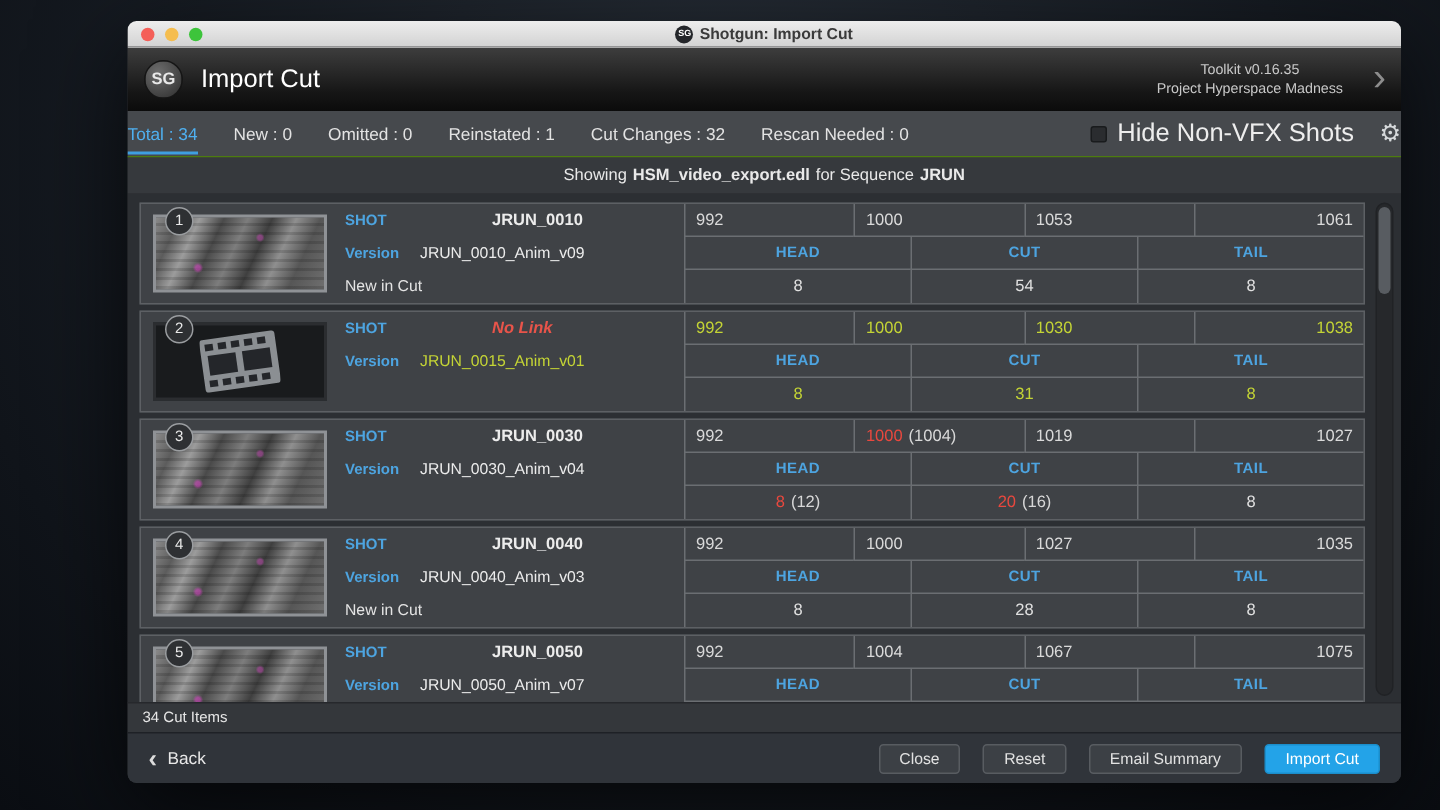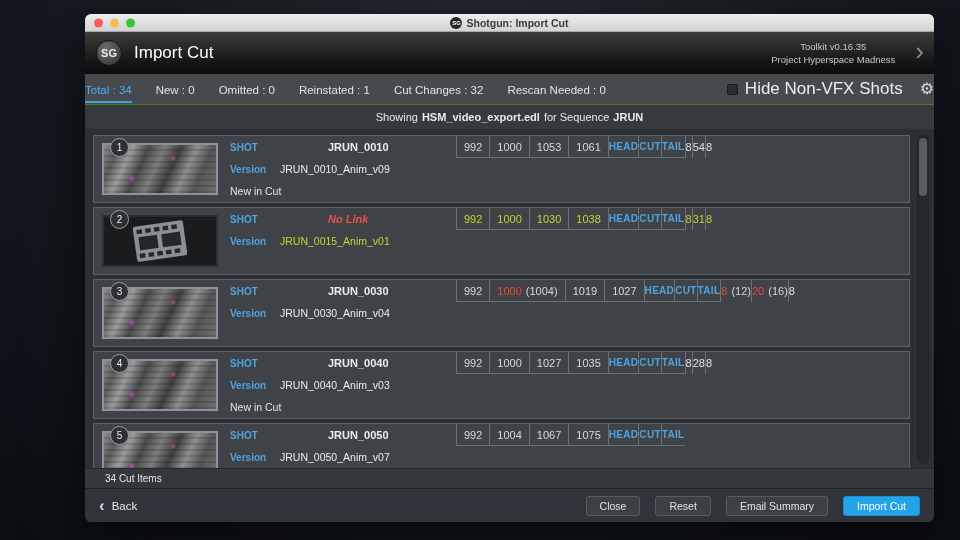--- a/index.html
+++ b/index.html
@@ -64,38 +64,38 @@
   .thumb.filmstrip{ border-color:#2b2d30; background:#191b1d; display:flex; align-items:center; justify-content:center;}
   .film-svg{ display:none;}
   .thumb.filmstrip .film-svg{ display:block;}
   .info{ flex:0 0 230px; display:flex; flex-direction:column; padding-left:4px;}
   .info-line{ height:22px; display:flex; align-items:center;}
   .info-label{ width:50px; color:#4da4e0; font-size:10px; font-weight:bold; flex:0 0 50px;}
   .info-value{ color:#ececec; font-size:11px;}
   .shot-value{ font-weight:bold;margin-left:48px;}
   .version-value{ font-size:10.5px;}
   .status-line{ color:#e4e4e4; font-size:10.5px;}
-  .ctable{ flex:1 1 auto; display:flex; flex-direction:row;}
+  .ctable{ flex:1 1 auto; display:flex; flex-direction:column;}
   .trow{ display:flex; height:22px;}
   .trow .cell{ flex:1; border-left:1px solid #6b6e72; border-bottom:1px solid #6b6e72;
     display:flex; align-items:center; gap:4px;}
   .trow.frames .cell{ padding:0 7px; font-size:11px; color:#dadada;}
   .trow.frames .cell:last-child{ justify-content:flex-end;}
   .trow.heads .cell{ justify-content:center; color:#4da4e0; font-weight:bold; font-size:10px; letter-spacing:.3px;}
   .trow.durs .cell{ justify-content:center; color:#e0e0e0; font-size:11px; border-bottom:none;}
   .c-yellow{ color:#c4d435 !important;}
   .c-red{ color:#e8483e !important;}
   .c-nolink{ color:#e8544a !important; font-style:italic; font-weight:bold;}
   .alt{ color:#d8d8d8; font-weight:normal; font-style:normal;}
   .scrollbar{ position:absolute; right:5px; top:6px; bottom:4px; width:12px;
     background:#26282b; border:1px solid #202225; border-radius:6px;}
   .scroll-thumb{ position:absolute; left:1px; right:1px; top:2px; height:58px; background:#585c61; border-radius:5px;}
   
   .statusbar{ flex:0 0 20px; background:#34373b; border-top:1px solid #26282c;
-    color:#e6e6e6; font-size:10px; display:flex; align-items:center; padding:0 20px;}
+    color:#e6e6e6; font-size:10px; display:flex; align-items:center; padding:0 10px;}
   .bottombar{ flex:0 0 34px; background:#30343a; border-top:1px solid #1e2126;
     display:flex; align-items:center; padding:0 14px;}
   .back{ display:flex; align-items:center; gap:7px; color:#e8e8e8; font-size:11.5px;}
   .back-chevron{ font-size:17px; font-weight:bold; color:#dcdcdc; line-height:1;}
   .btns{ margin-left:auto; display:flex; gap:15px;}
   .btn{ height:20px; padding:0 13px; display:flex; align-items:center; justify-content:center;
     background:#3c4045; border:1px solid #585c61; border-radius:3px; color:#e2e2e2; font-size:10.5px;text-align:center;}
   .btn.primary{ background:#23a3e8; border-color:#1b8ecb; color:#fff;}
 </style>
 </head>

